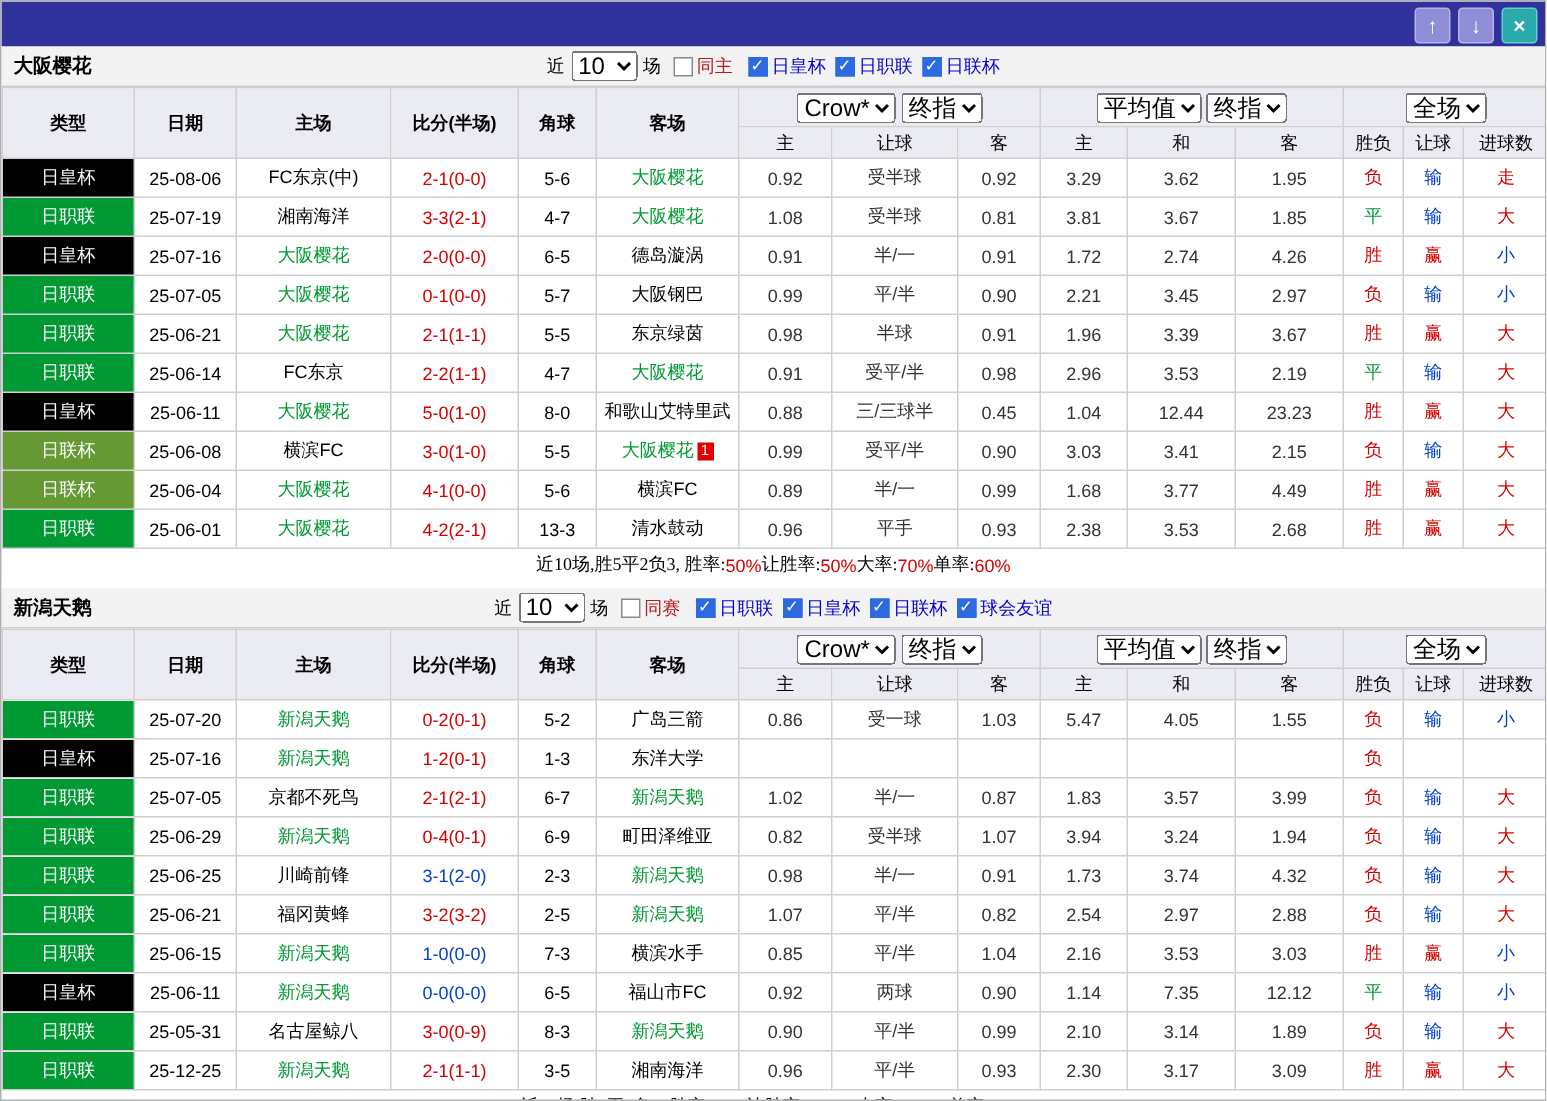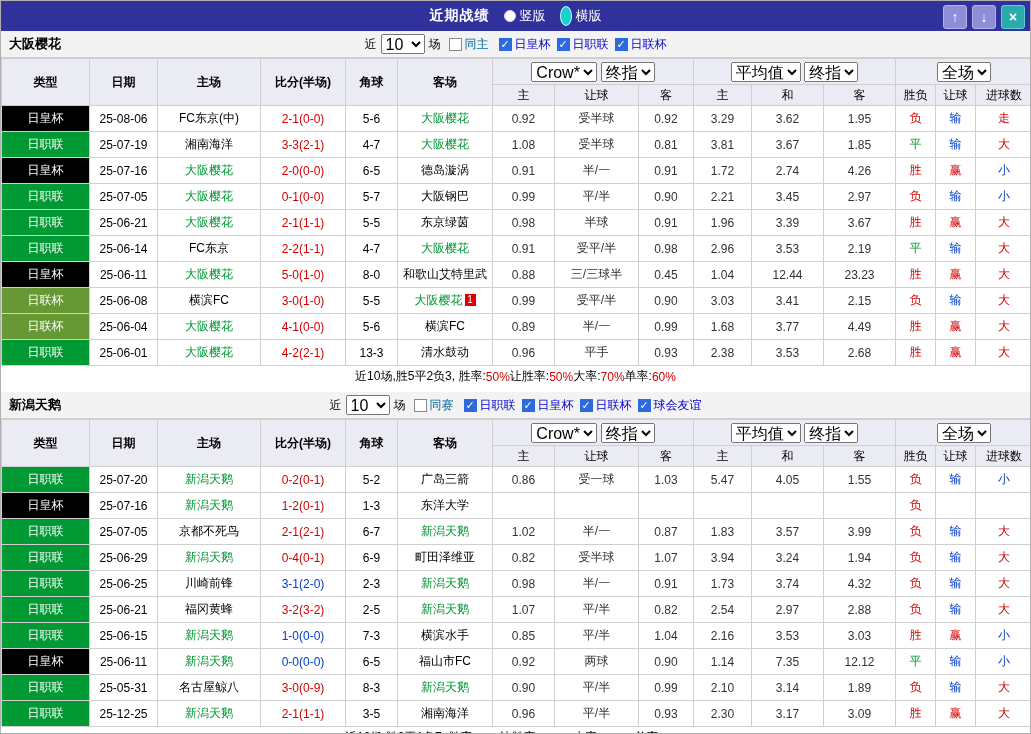--- a/index.html
+++ b/index.html
@@ -21,60 +21,49 @@
   .sec-head{height:26px;background:#f3f3f3;border-bottom:1px solid #cfcfcf;display:flex;align-items:center;position:relative;}
   .team{position:absolute;left:8px;font-weight:bold;font-size:13px;color:#000;}
   .filter{margin:0 auto;display:flex;align-items:center;font-size:12px;color:#000;}
   .filter > *{margin:0 2px;}
   .sel{font-size:16px;height:20px;font-family:inherit;}
   .sel.count{width:44px;}
   .ck{display:inline-flex;align-items:center;margin-left:6px;cursor:pointer;}
   .cb{display:inline-block;width:13px;height:13px;box-sizing:border-box;background:#fff;border:1px solid #8a8a8a;font-size:11px;line-height:11px;text-align:center;color:#fff;margin-right:3px;}
   .cb.on{background:#2d6ae0;border-color:#2d6ae0;}
   .lg-label{color:#0000cc;}
-  .ck-label{color:#0369a1;}
+  .ck-label{color:#b91c1c;}
 
   
   table.grid{width:100%;border-collapse:collapse;table-layout:fixed;font-size:12px;text-align:center;color:#000;}
   table.grid th,table.grid td{border:1px solid #cfcfcf;white-space:nowrap;overflow:hidden;padding:0 1px;}
   thead th{background:#ebebf3;}
   tr.hr1 th{height:25px;font-weight:bold;}
   tr.hr2 th{height:20px;font-weight:normal;}
   tbody td{height:25px;background:#fff;}
   .lg{color:#fff;}
   .lg-green{background:#009933;}
   .lg-black{background:#000000;}
   .lg-olive{background:#669933;}
   .c-red{color:#d40000;}
   .c-blue{color:#0040cc;}
   .c-green{color:#009933;}
-  .c-black{color:#000000;}
+  .c-black{color:#000000;font-family:Liberation Serif, serif;}
   .odds{color:#333333;}
   .rc{display:inline-block;background:#e00000;color:#fff;font-size:10px;line-height:12px;min-width:9px;padding:0 1px;margin-left:2px;vertical-align:1px;}
 
   .summary{height:21px;display:flex;align-items:center;justify-content:center;font-size:12px;}
   .gap{height:5px;background:#fff;}
 </style>
 </head>
 <body>
 
 <div class="page">
 
   <div class="titlebar">
-    <div class="tb-center">
-      <span class="tb-title">近期战绩</span>
-      <label class="tb-radio">
-        <span class="radio"></span>
-        <span>竖版</span>
-      </label>
-      <label class="tb-radio">
-        <span class="radio sel"></span>
-        <span>横版</span>
-      </label>
-    </div>
     <div class="tb-btns">
       <span class="tb-btn updown">↑</span>
       <span class="tb-btn updown">↓</span>
       <span class="tb-btn close">×</span>
     </div>
   </div>
 
   <div class="section">
     <div class="sec-head">
       <span class="team">大阪樱花</span>

